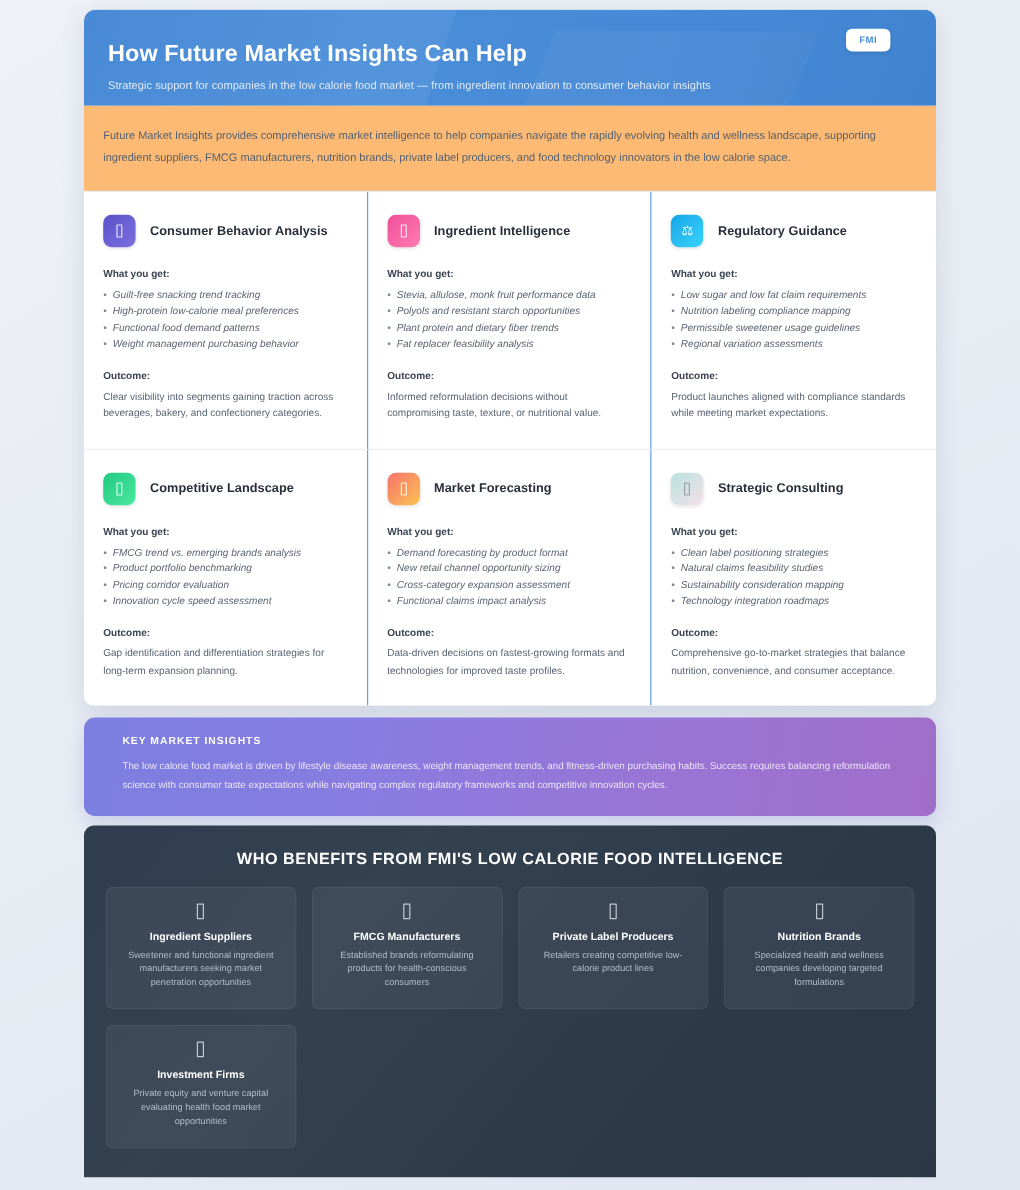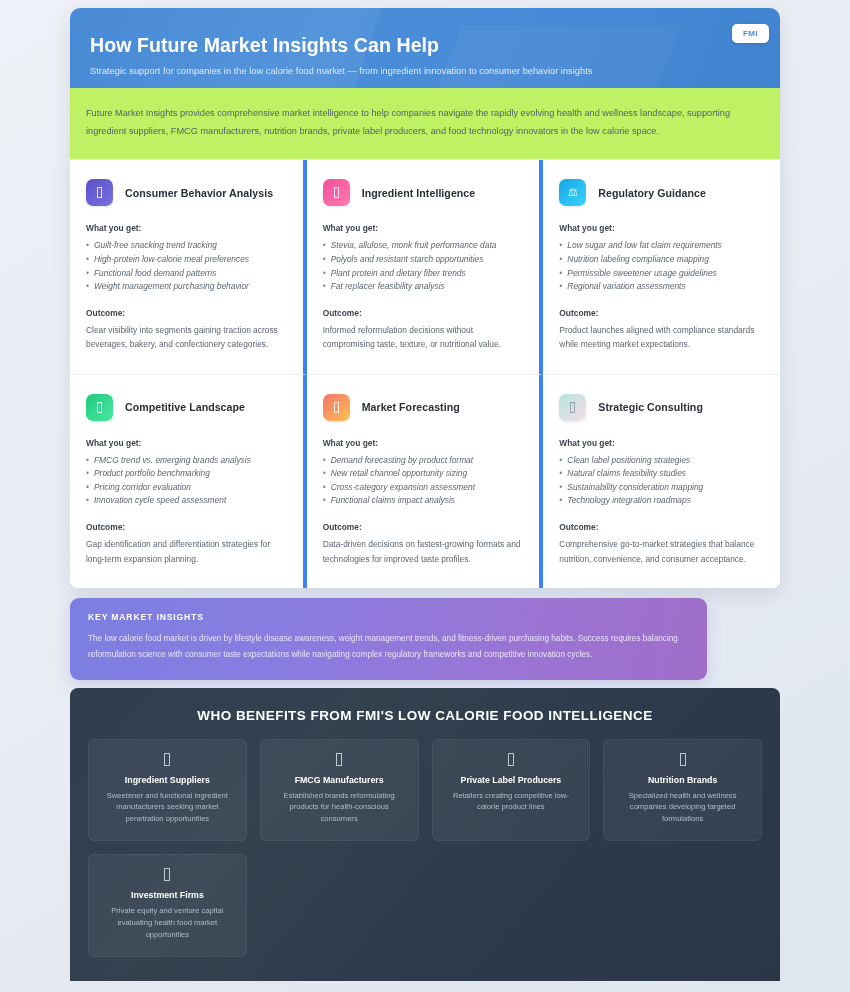--- a/index.html
+++ b/index.html
@@ -60,51 +60,51 @@
   .hero-sub {
     position: relative;
     margin-top: 9px;
     margin-left: 2px;
     font-size: 9.2px;
     color: #dfeaf8;
     letter-spacing: 0.05px;
   }
   .fmi-badge {
     position: absolute;
-    top: 16px; right: 11px;
+    top: 16px; right: 38px;
     background: #ffffff;
     color: #4a8ed9;
     font-size: 8px;
     font-weight: bold;
     letter-spacing: 0.4px;
     padding: 5px 11px;
     border-radius: 5px;
     box-shadow: 0 1px 3px rgba(0,0,0,0.12);
   }
 
   
   .intro {
-    background: #bef264;
+    background: #fdba74;
     border-bottom: 1px solid #ebedf0;
     padding: 17px 26px 19px 16px;
   }
   .intro p {
     font-size: 9.2px;
     line-height: 1.92;
     color: #55606e;
   }
 
   
   .svc-grid {
     display: grid;
     grid-template-columns: 1fr 1fr 1fr;
   }
   .svc-cell {
     padding: 19px 18px 22px 16px;
-    border-right: 4px solid #3b82f6;
+    border-right: 1px solid #3b82f6;
     border-bottom: 1px solid #edeff2;
     background: #ffffff;
   }
   .svc-cell.col-last { border-right: none; }
   .svc-cell.row-last { border-bottom: none; }
 
   .svc-head {
     display: flex;
     align-items: center;
     gap: 12px;
@@ -163,24 +163,24 @@
   }
   .outcome-txt {
     font-size: 8.4px;
     color: #5a6573;
     line-height: 1.72;
   }
 
   
   .insights {
     margin-top: 10px;
-    width: 637px;
+    width: 710px;
     border-radius: 9px;
     background: linear-gradient(100deg, #7b7fe0 0%, #8a7ce0 35%, #9a74d4 70%, #a06ec9 100%);
-    padding: 14px 22px 17px 18px;
+    padding: 14px 22px 17px 32px;
     box-shadow: 0 5px 16px rgba(110, 90, 190, 0.22);
   }
   .insights-title {
     font-size: 8.6px;
     font-weight: bold;
     color: #ffffff;
     letter-spacing: 0.85px;
     margin-bottom: 9px;
   }
   .insights-body {

